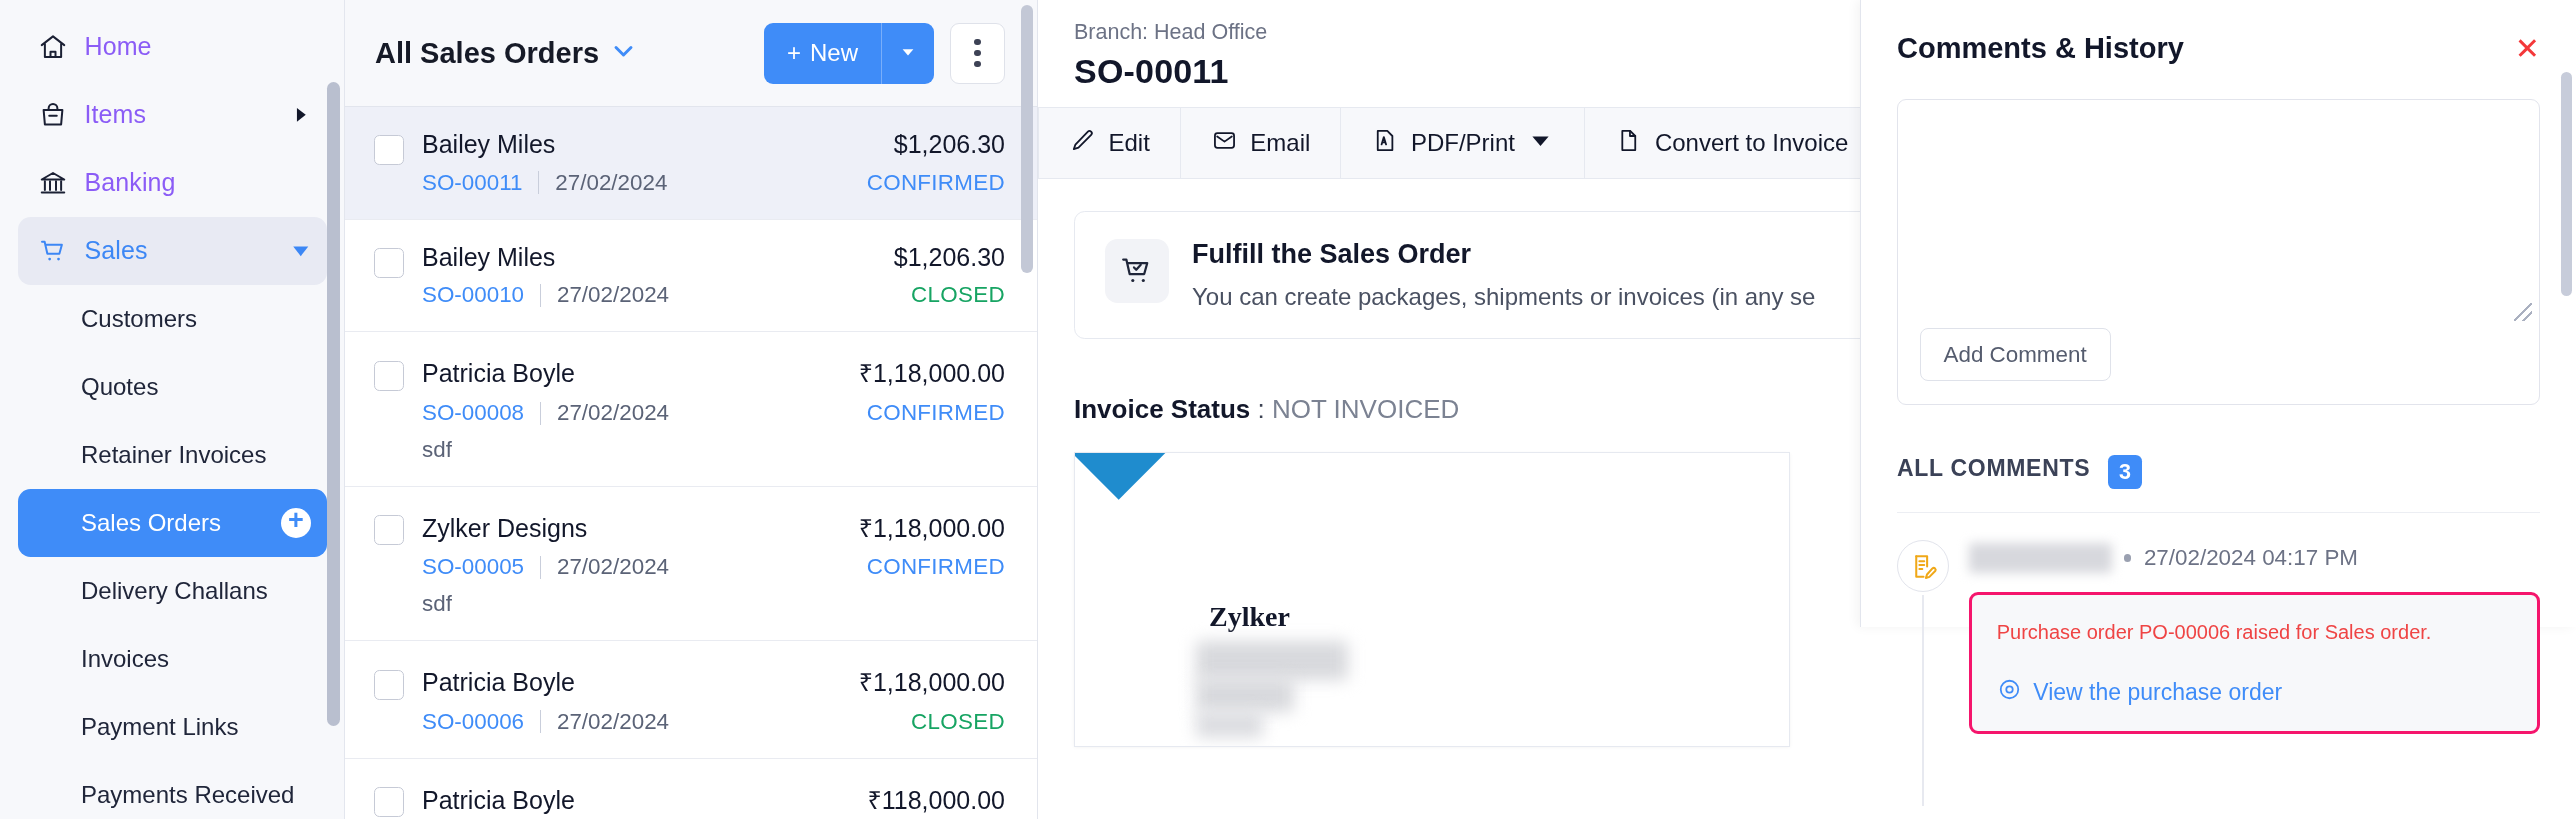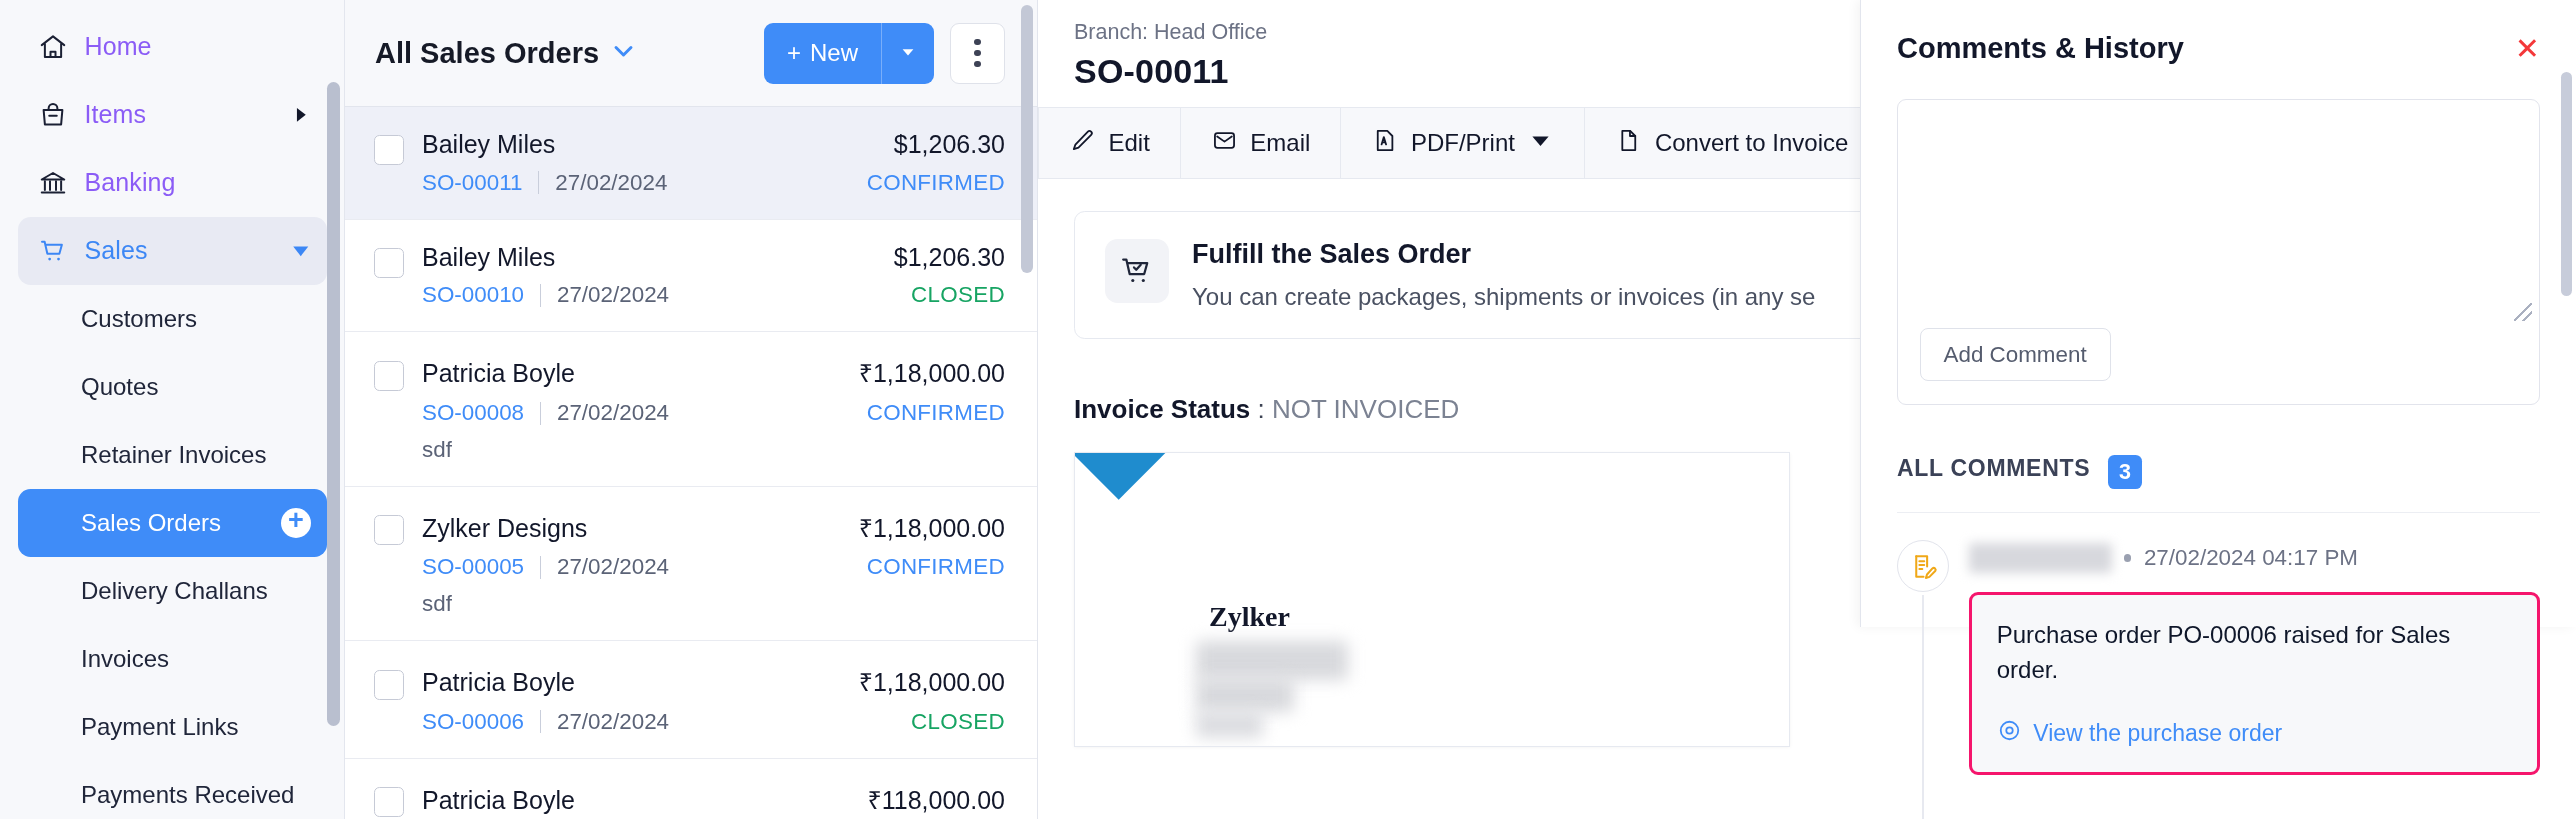--- a/index.html
+++ b/index.html
@@ -265,21 +265,21 @@
   .cm-line { position: absolute; left: 25px; top: 55px; bottom: -72px; width: 1.8px; background: #e7e9f0; }
   .cm-main { flex: 1 1 auto; min-width: 0; }
   .cm-meta { display: flex; align-items: center; gap: 12.5px; height: 36px; }
   .cm-author-blur { width: 143px; height: 30px; background: #d7d8dd; filter: blur(5.4px); border-radius: 3.6px; }
   .cm-dot { width: 7.2px; height: 7.2px; border-radius: 50%; background: #9aa0b0; }
   .cm-time { font-size: 22.4px; color: #6c7285; }
   .cm-bubble {
     margin-top: 16px; background: #f7f8fa; border-radius: 9px;
     padding: 23px 25px; border: 3.6px solid #f5156c;
   }
-  .cm-text { font-size: 24px; color: #0f172a; line-height: 1.45; }
+  .cm-text { font-size: 20px; color: #ef4444; line-height: 1.45; }
   .cm-link {
     margin-top: 30px; display: flex; align-items: center; gap: 11.6px;
     color: #3f8cf8; font-size: 23px; cursor: pointer;
   }
   .cm-link svg { width: 25px; height: 25px; }
   .cm-scroll {
     position: absolute; right: 4.5px; top: 72px;
     width: 10.7px; height: 224px; background: #c7ccda; border-radius: 7.2px;
   }
 </style>

